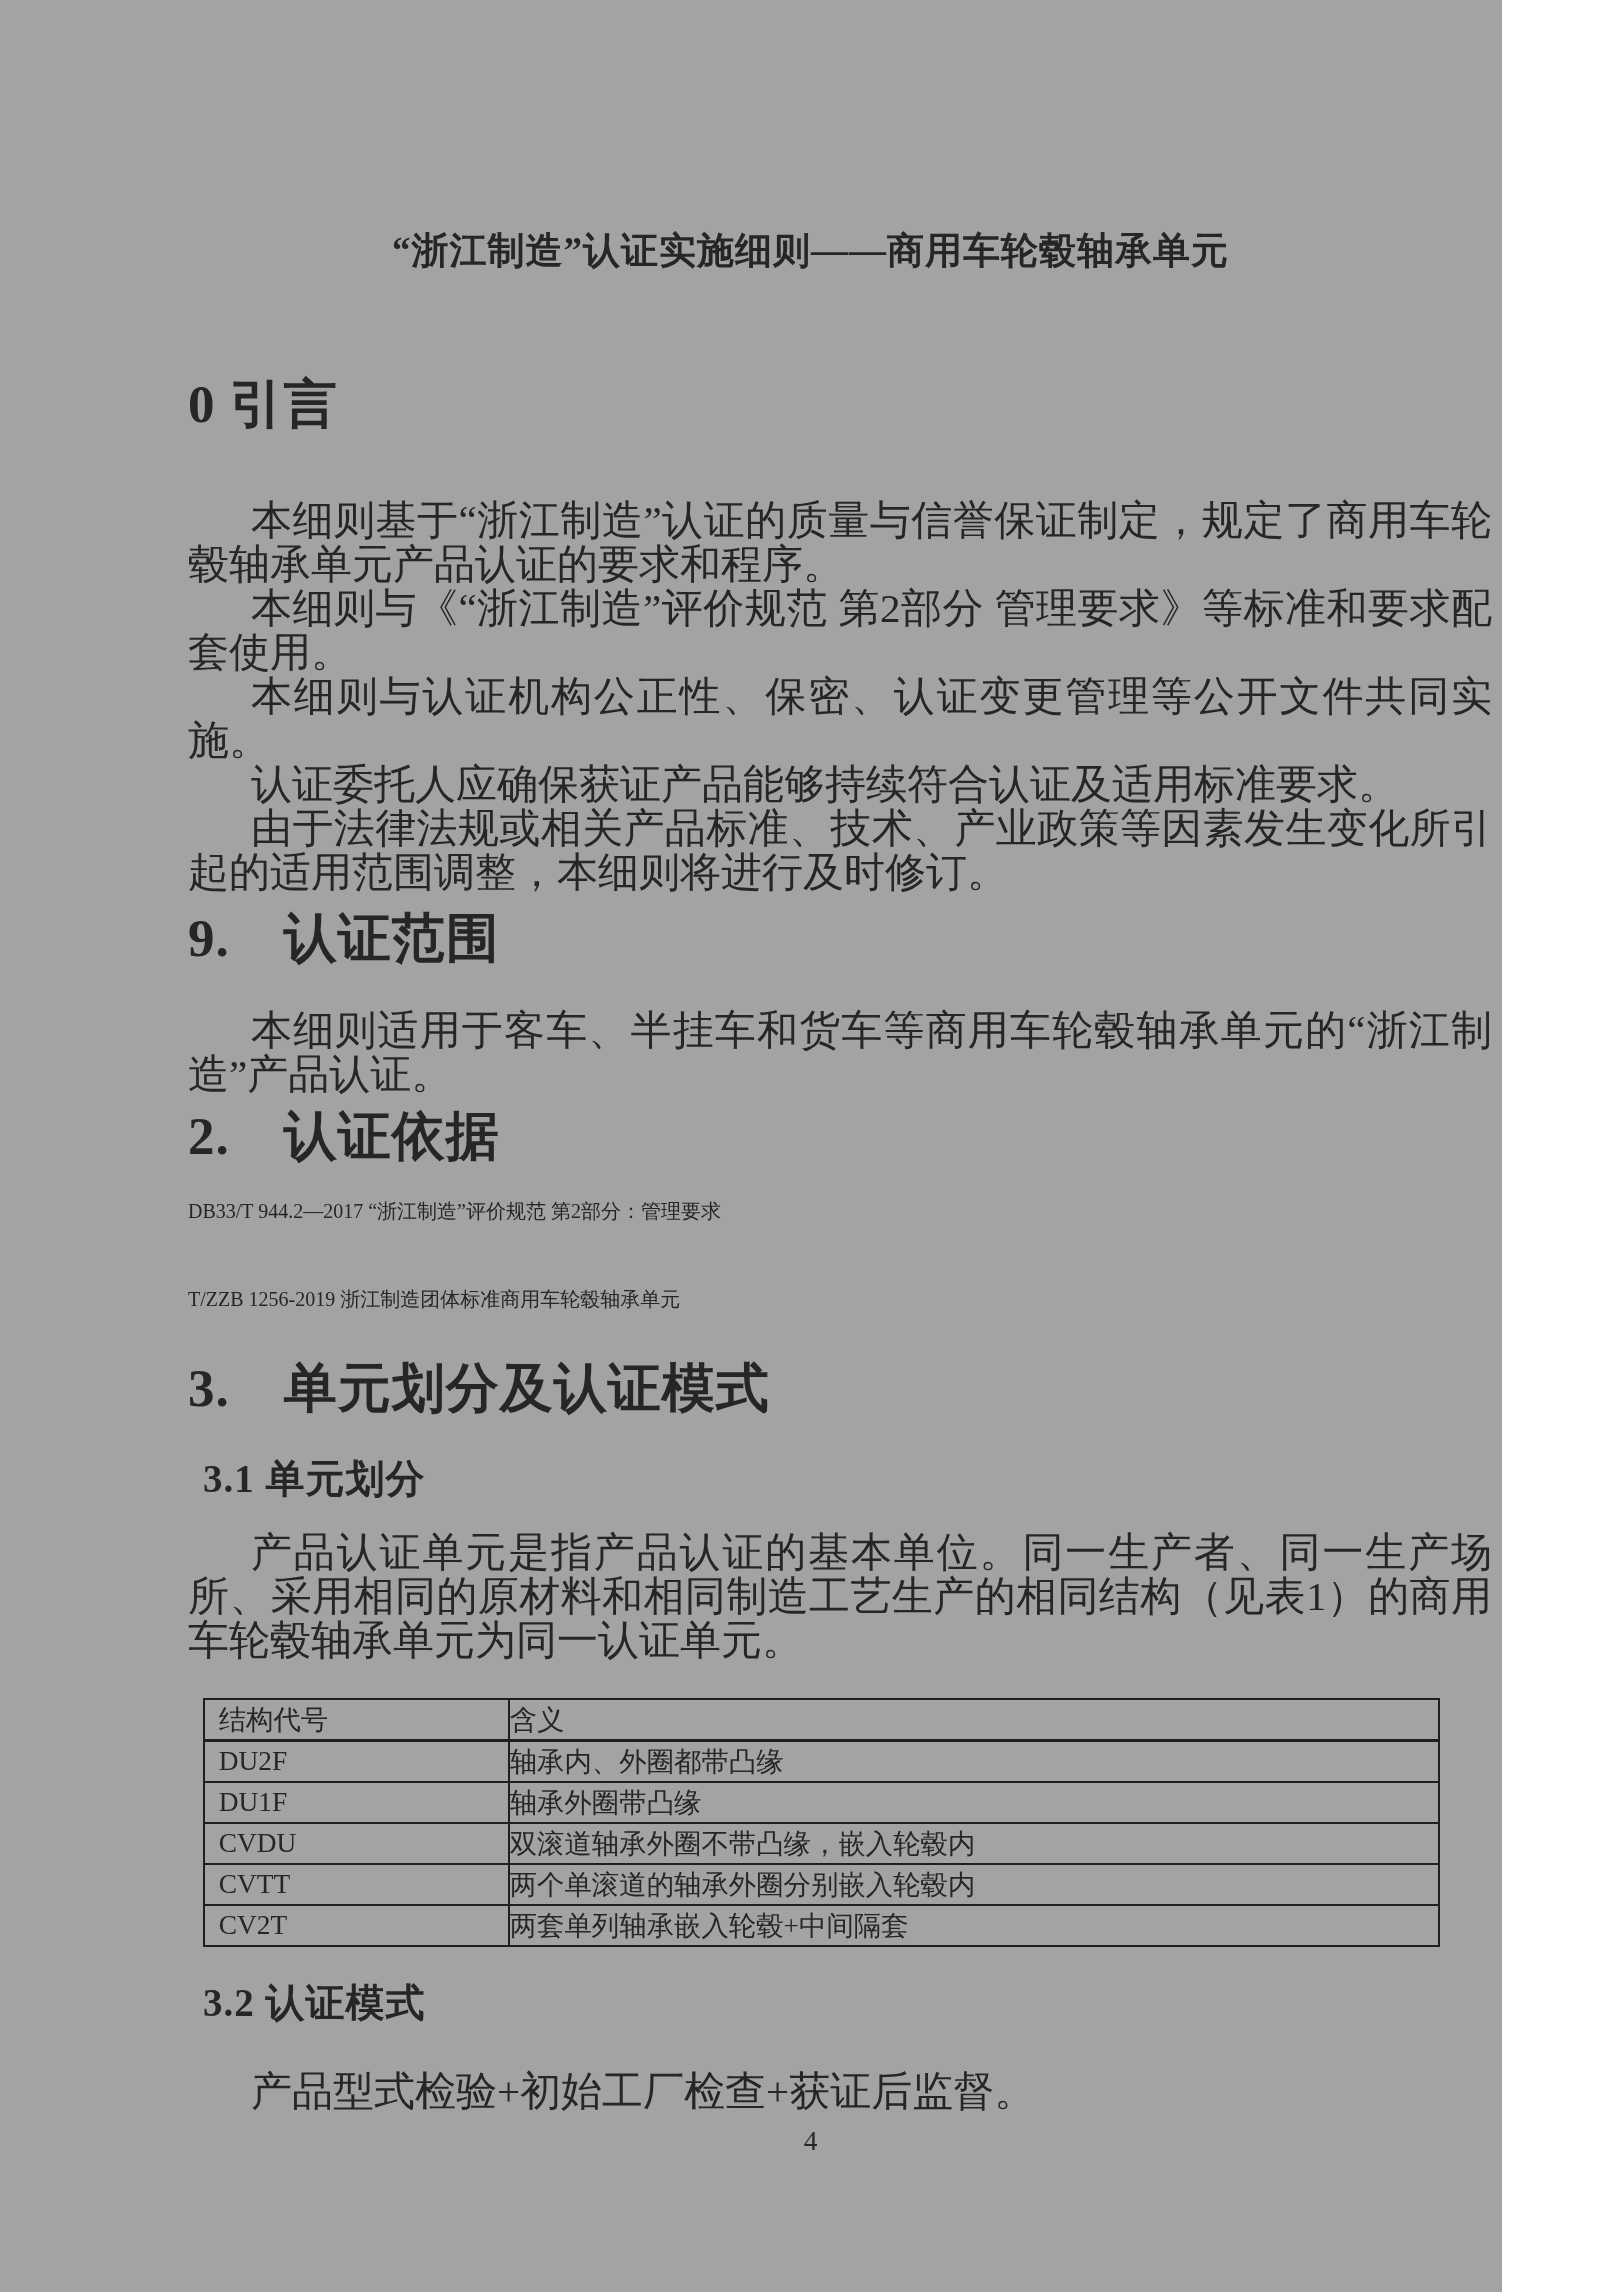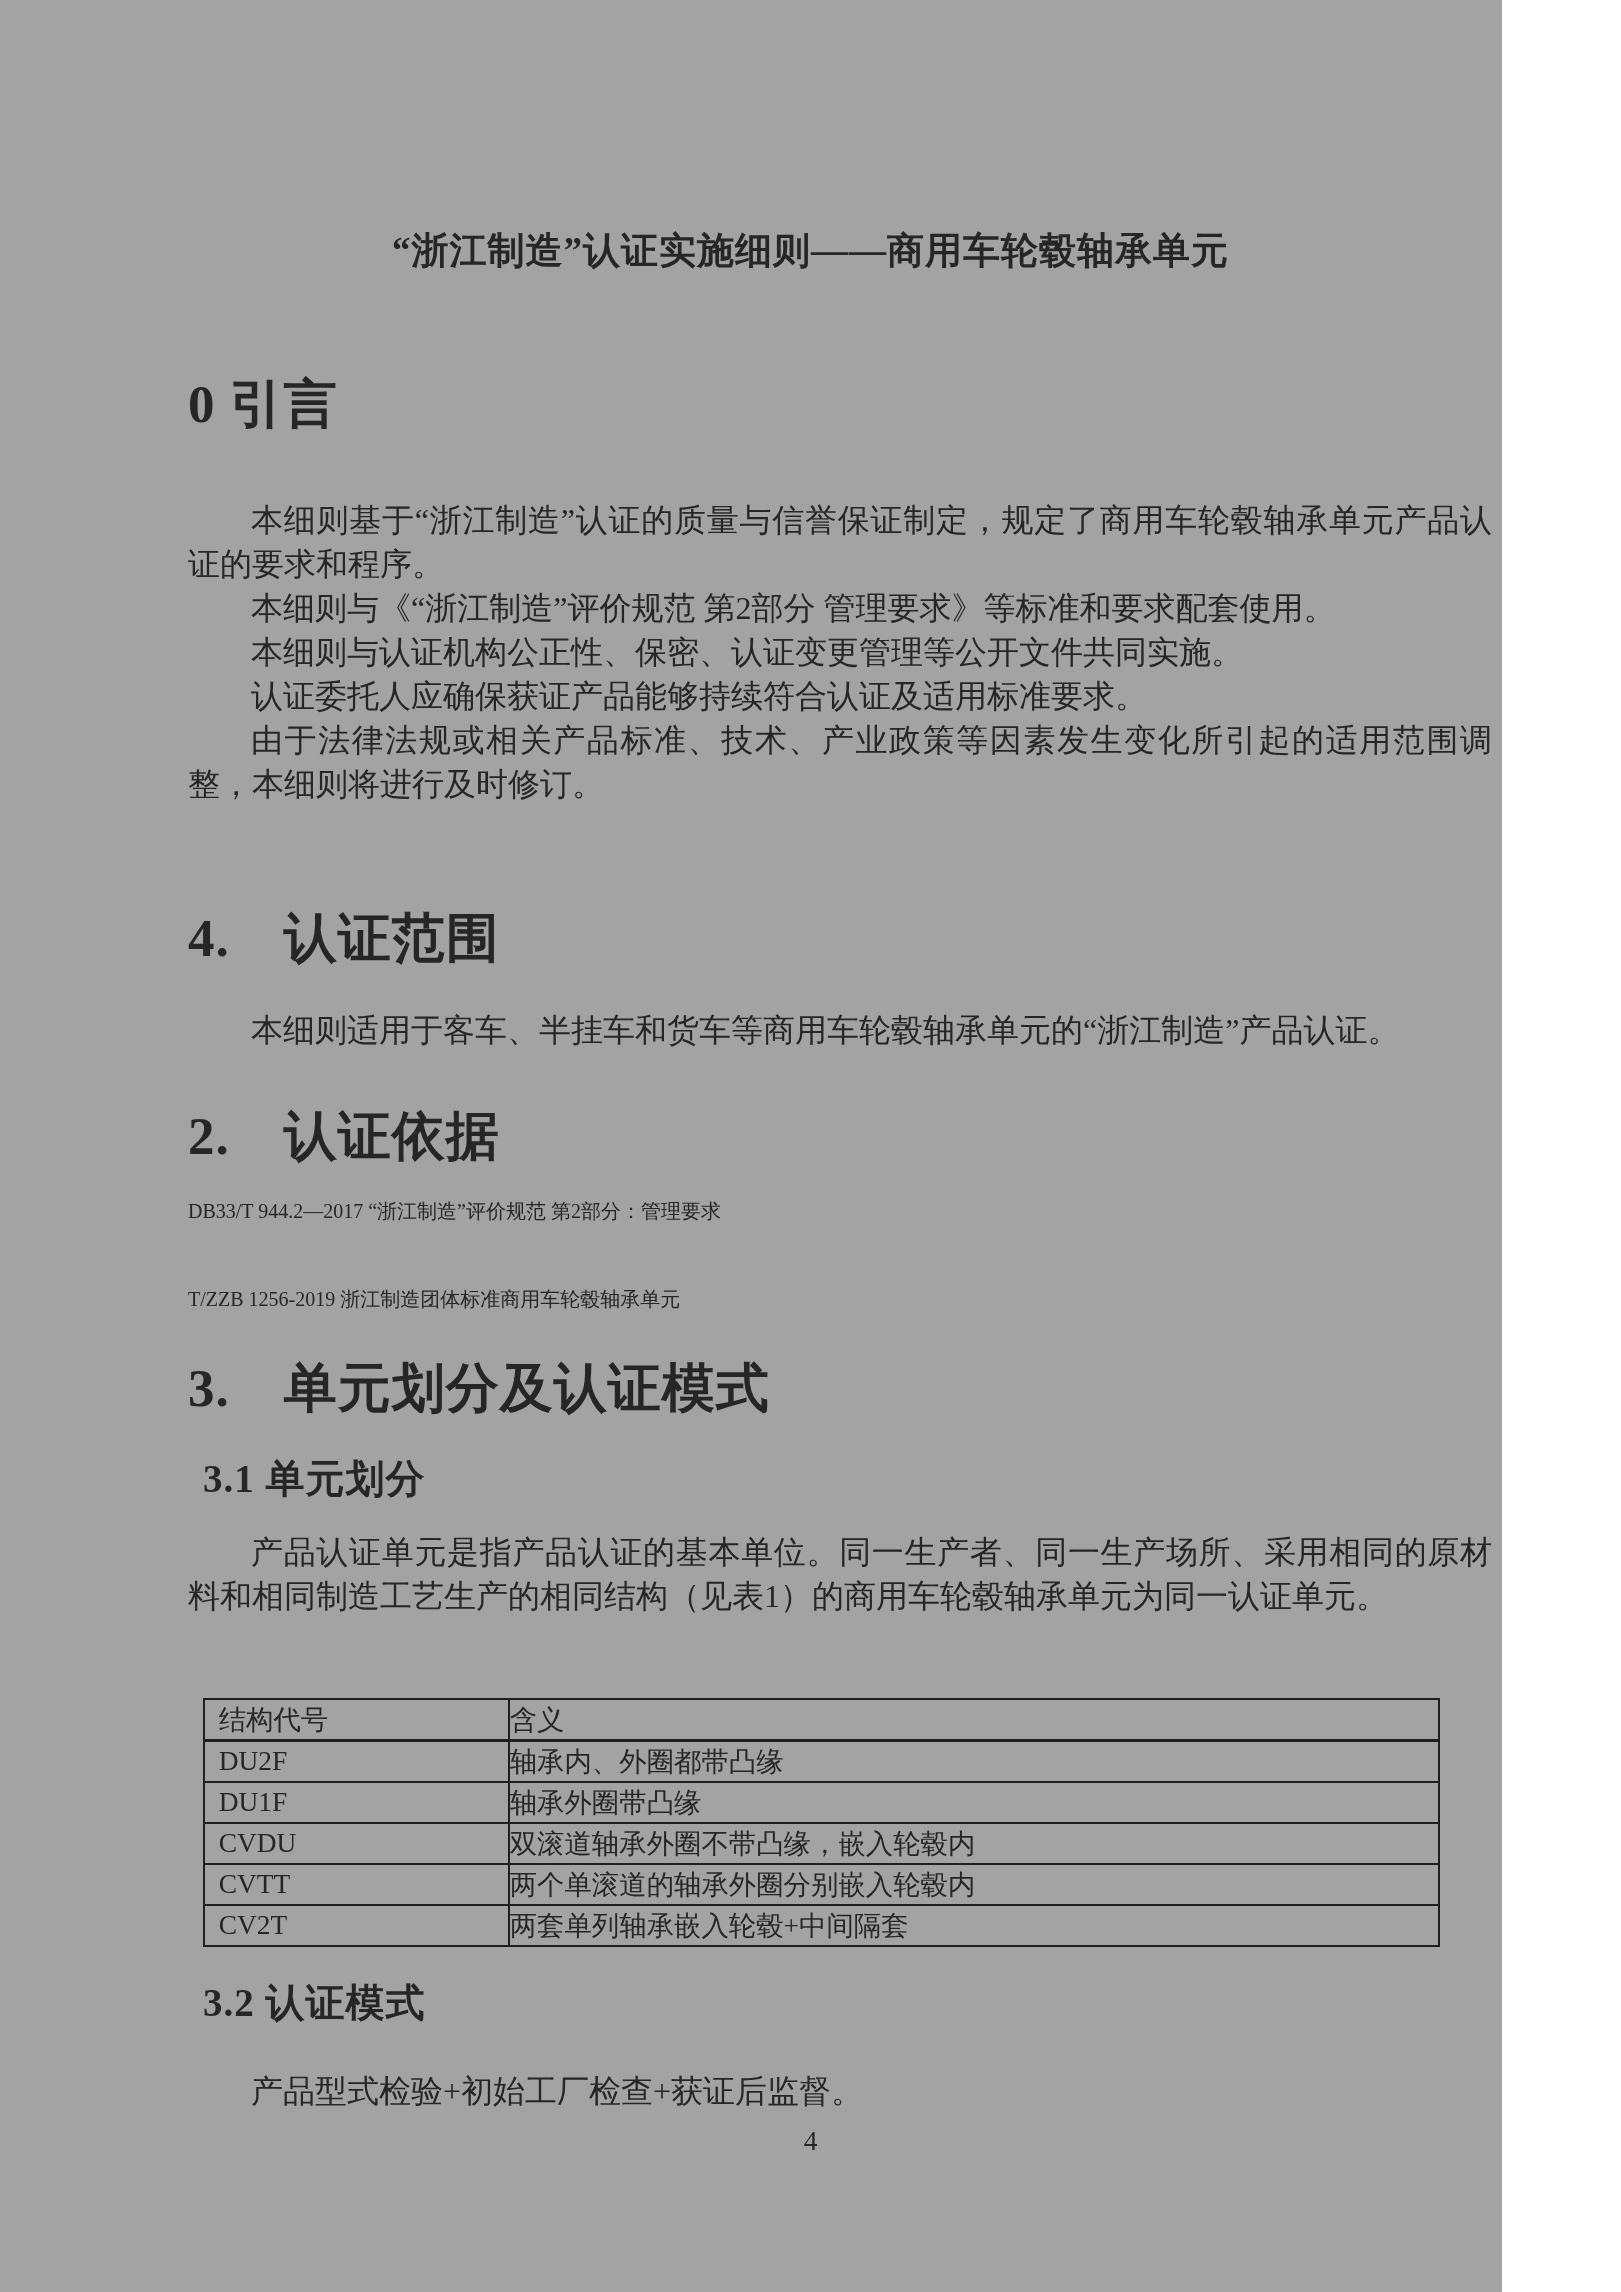--- a/index.html
+++ b/index.html
@@ -26,21 +26,21 @@
     letter-spacing:1px;
   }
   .h-sub{
     left:203px;
     font-size:39px;font-weight:700;
     line-height:1.15;
     letter-spacing:1px;
   }
   .body-block{
     left:188px;width:1304px;
-    font-size:32px;line-height:44px;
+    font-size:41px;line-height:44px;
     text-align:justify;
     text-justify:inter-character;
   }
   .body-block p{margin:0;text-indent:63px;}
   .ref-line{
     left:188px;width:1304px;
     font-size:20px;line-height:44px;
     white-space:nowrap;
   }
   .tbl-caption{
@@ -85,21 +85,21 @@
 
   <div class="abs h-main" style="top:374px;">0 引言</div>
   <div class="abs body-block" style="top:498px;">
     <p>本细则基于“浙江制造”认证的质量与信誉保证制定，规定了商用车轮毂轴承单元产品认证的要求和程序。</p>
     <p>本细则与《“浙江制造”评价规范 第2部分 管理要求》等标准和要求配套使用。</p>
     <p>本细则与认证机构公正性、保密、认证变更管理等公开文件共同实施。</p>
     <p>认证委托人应确保获证产品能够持续符合认证及适用标准要求。</p>
     <p>由于法律法规或相关产品标准、技术、产业政策等因素发生变化所引起的适用范围调整，本细则将进行及时修订。</p>
   </div>
 
-  <div class="abs h-main" style="top:908px;">4.　认证范围</div>
+  <div class="abs h-main" style="top:908px;">9.　认证范围</div>
   <div class="abs body-block" style="top:1008px;">
     <p>本细则适用于客车、半挂车和货车等商用车轮毂轴承单元的“浙江制造”产品认证。</p>
   </div>
 
   <div class="abs h-main" style="top:1106px;">2.　认证依据</div>
   <div class="abs ref-line" style="top:1189px;">DB33/T 944.2—2017 “浙江制造”评价规范 第2部分：管理要求</div>
   <div class="abs ref-line" style="top:1277px;">T/ZZB 1256-2019 浙江制造团体标准商用车轮毂轴承单元</div>
 
   <div class="abs h-main" style="top:1358px;">3.　单元划分及认证模式</div>
 

